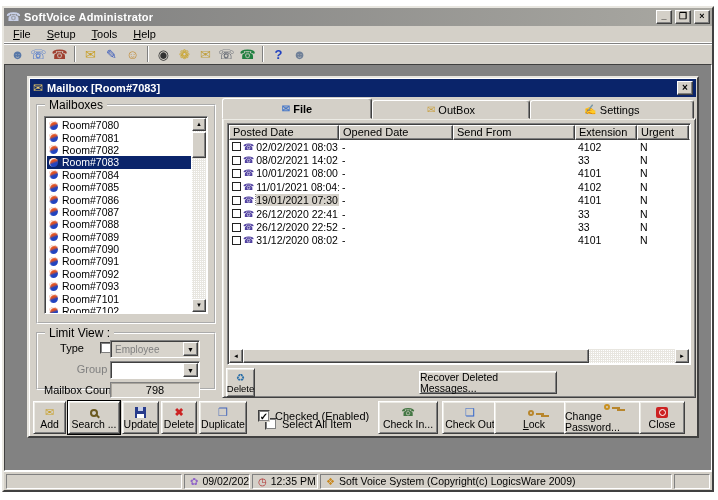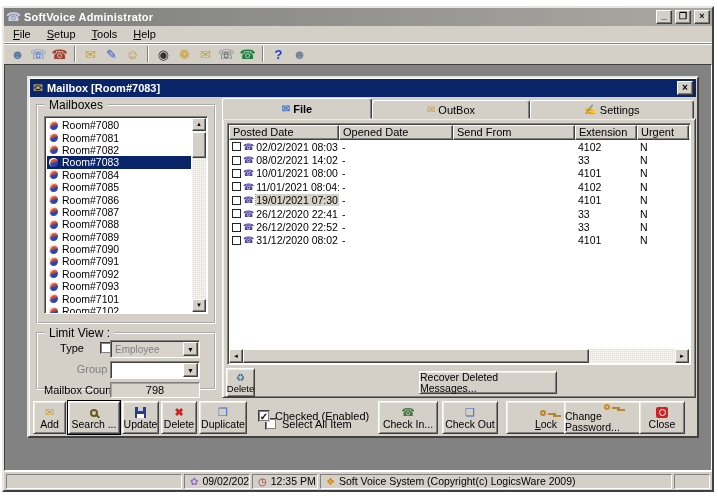--- a/index.html
+++ b/index.html
@@ -108,21 +108,21 @@
   .bigbtn { position:absolute; top:303px; height:33px; padding-top:1px; }
   .bigbtn .ico { height:13px; display:flex; align-items:center; justify-content:center; font-size:11px; }
   .b-add{left:3px;width:33px}
   .b-search{left:38px;width:52px; outline:1px solid #000;}
   .b-update{left:92px;width:37px}
   .b-delete{left:131px;width:36px}
   .b-dup{left:169px;width:48px}
   .chk-enabled{ left:228px; top:312px; }
   .b-checkin{left:348px;width:60px}
   .b-checkout{left:412px;width:56px}
-  .b-lock{left:476px;width:80px}
+  .b-lock{left:464px;width:80px}
   .b-lock .lbl::first-letter{text-decoration:underline;}
   .b-chpw{left:534px;width:92px}
   .b-close{right:11px;width:46px}
 
   
   .mag { width:8px; height:8px; border:2px solid #6b5a20; border-radius:50%; position:relative; }
   .mag::after { content:''; position:absolute; width:5px; height:2px; background:#6b5a20; transform:rotate(45deg); right:-4px; bottom:-2px; }
   .floppy { width:11px; height:11px; background:#283c8c; position:relative; }
   .floppy::before { content:''; position:absolute; left:3px; top:0; width:5px; height:4px; background:#c8d0e8; }
   .floppy::after { content:''; position:absolute; left:2px; bottom:0; width:7px; height:4px; background:#fff; }

